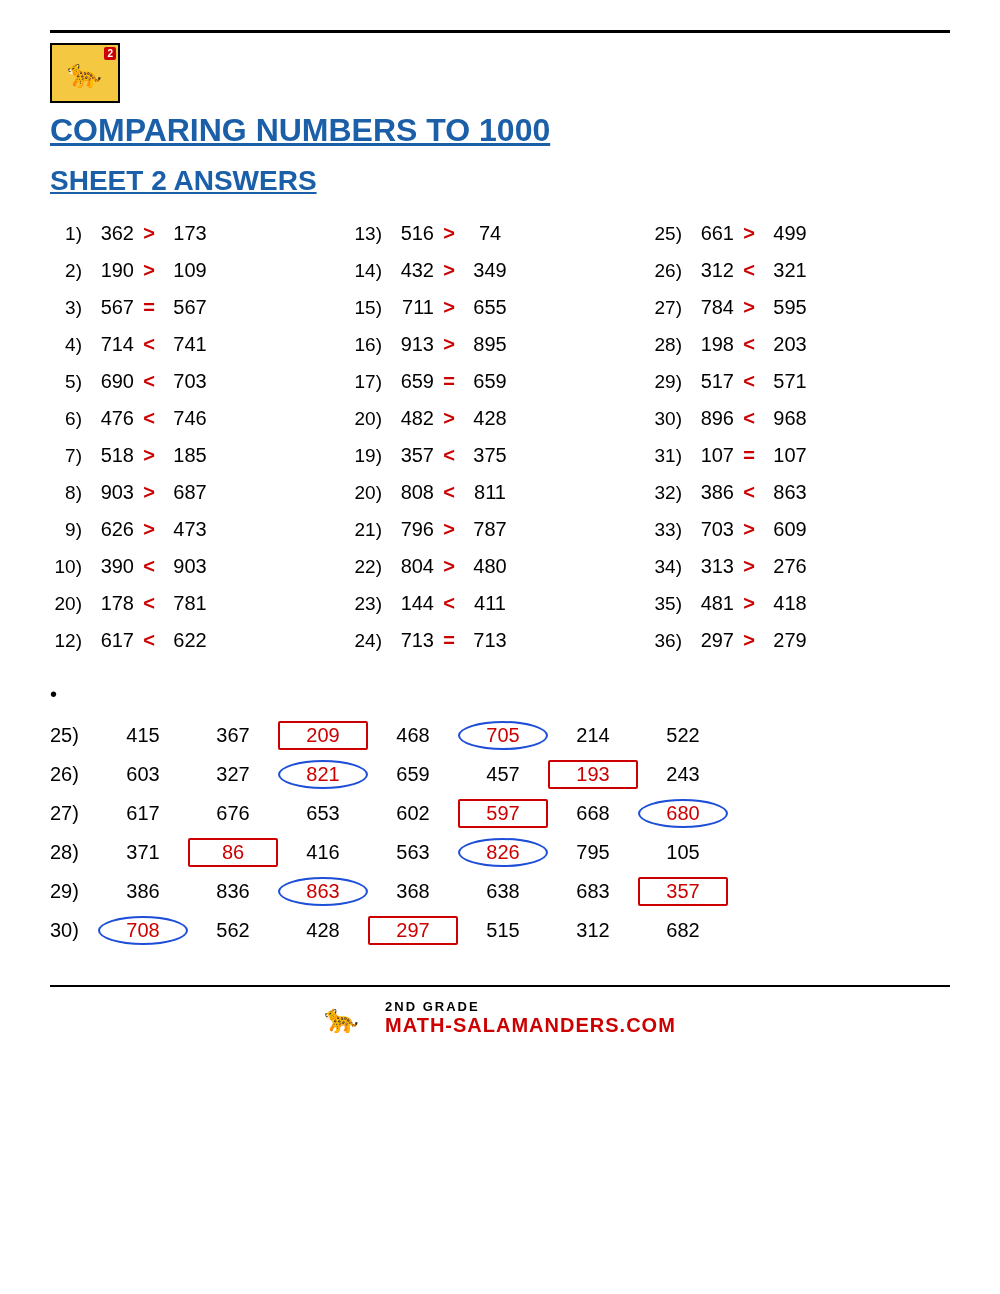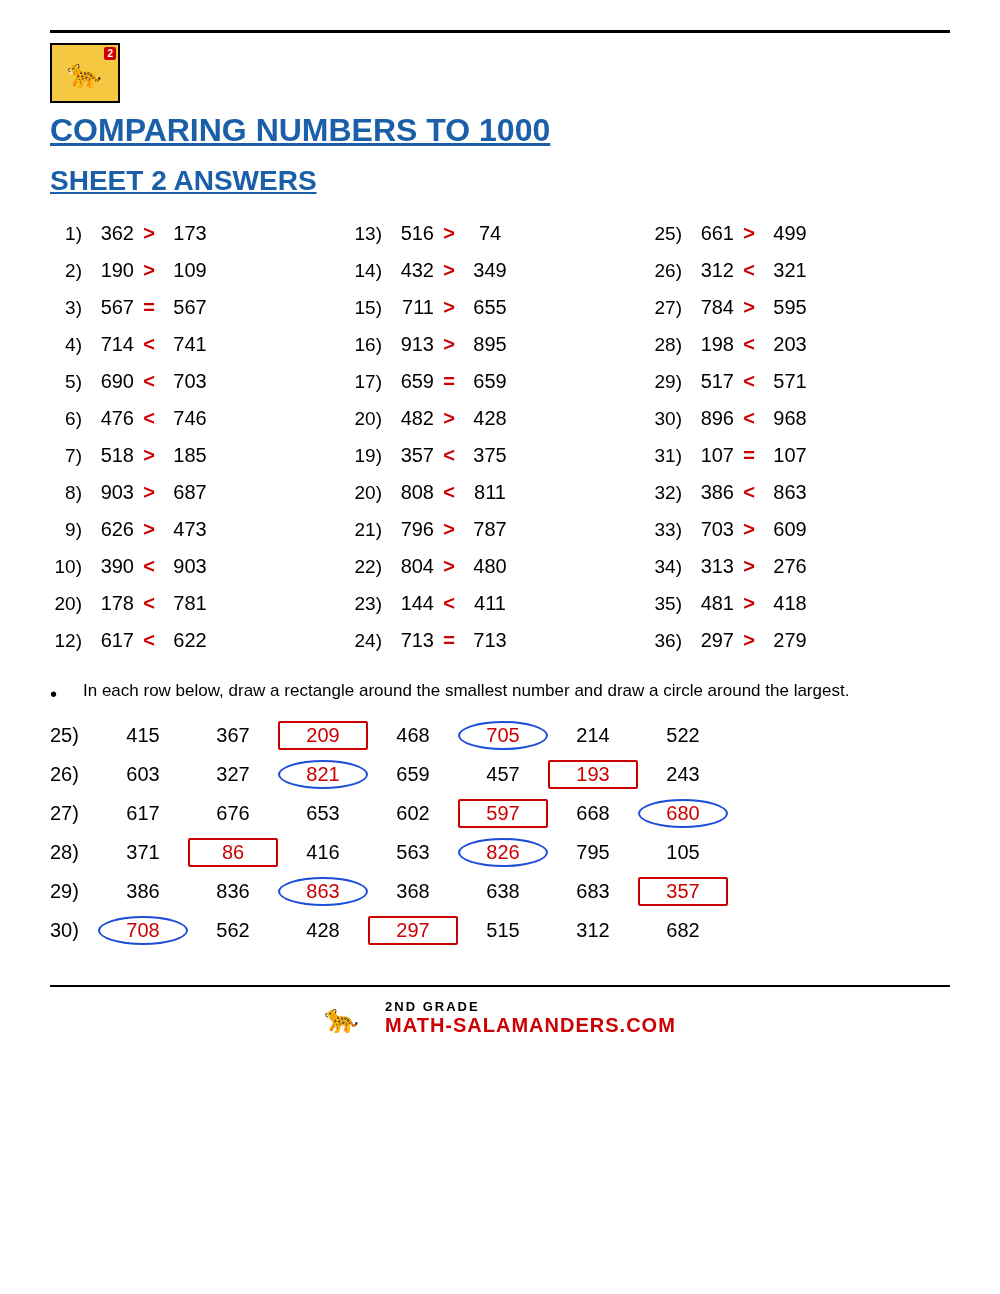--- a/index.html
+++ b/index.html
@@ -439,21 +439,20 @@
         <span class="comp-val1">297</span>
         <span class="comp-op">&gt;</span>
         <span class="comp-val2">279</span>
       </div>
     </div>
 </div>
 
 <div class="bullet-section">
   <div class="bullet-item">
     <span class="bullet-dot">•</span>
-    <p>In each row below, draw a rectangle around the smallest number and draw a circle around the largest.</p>
   </div>
 </div>
 
 <div class="number-rows-section" id="num-rows-section">
     <div class="num-row">
       <span class="num-row-label">25)</span>
       <div class="num-cell-wrap">
         <span class="num-cell">415</span>
       </div>
       <div class="num-cell-wrap">

